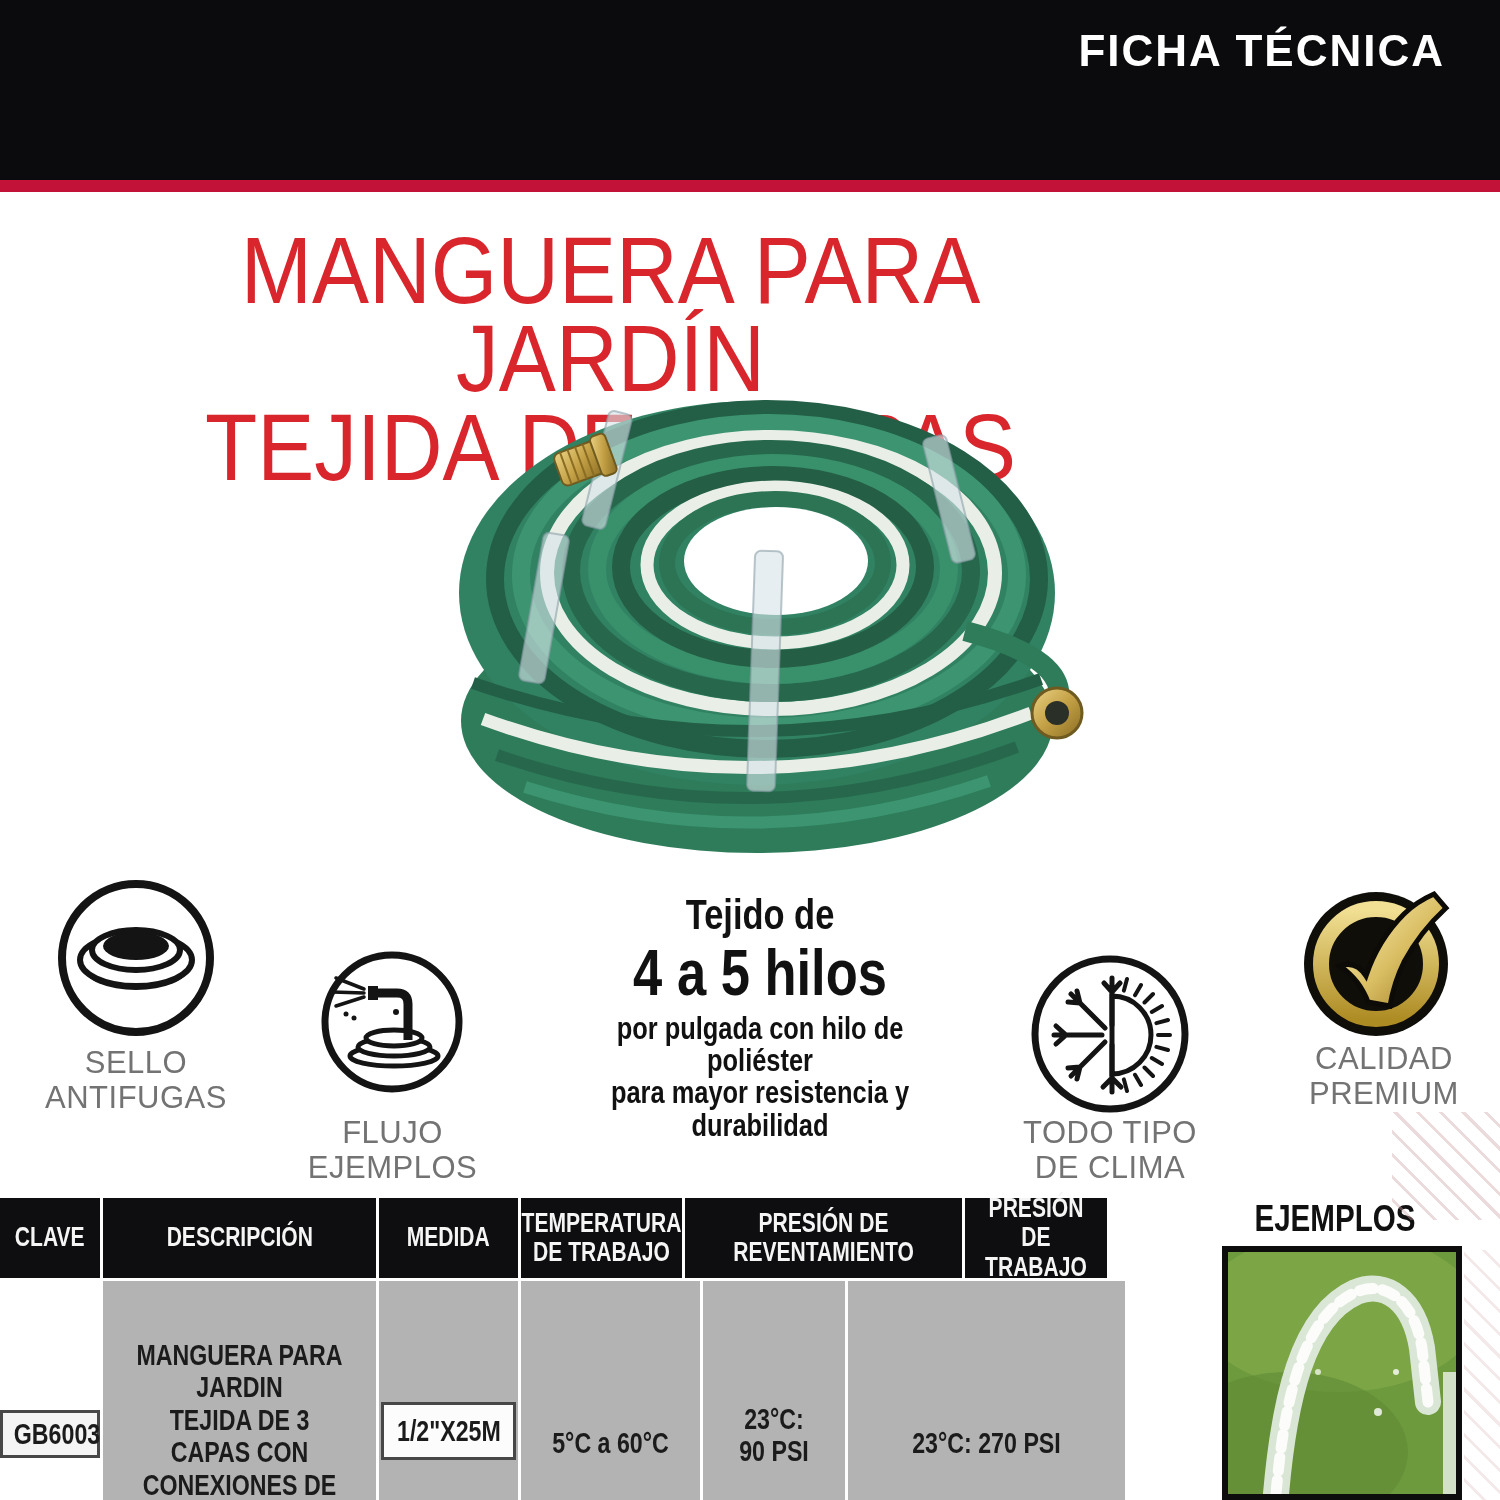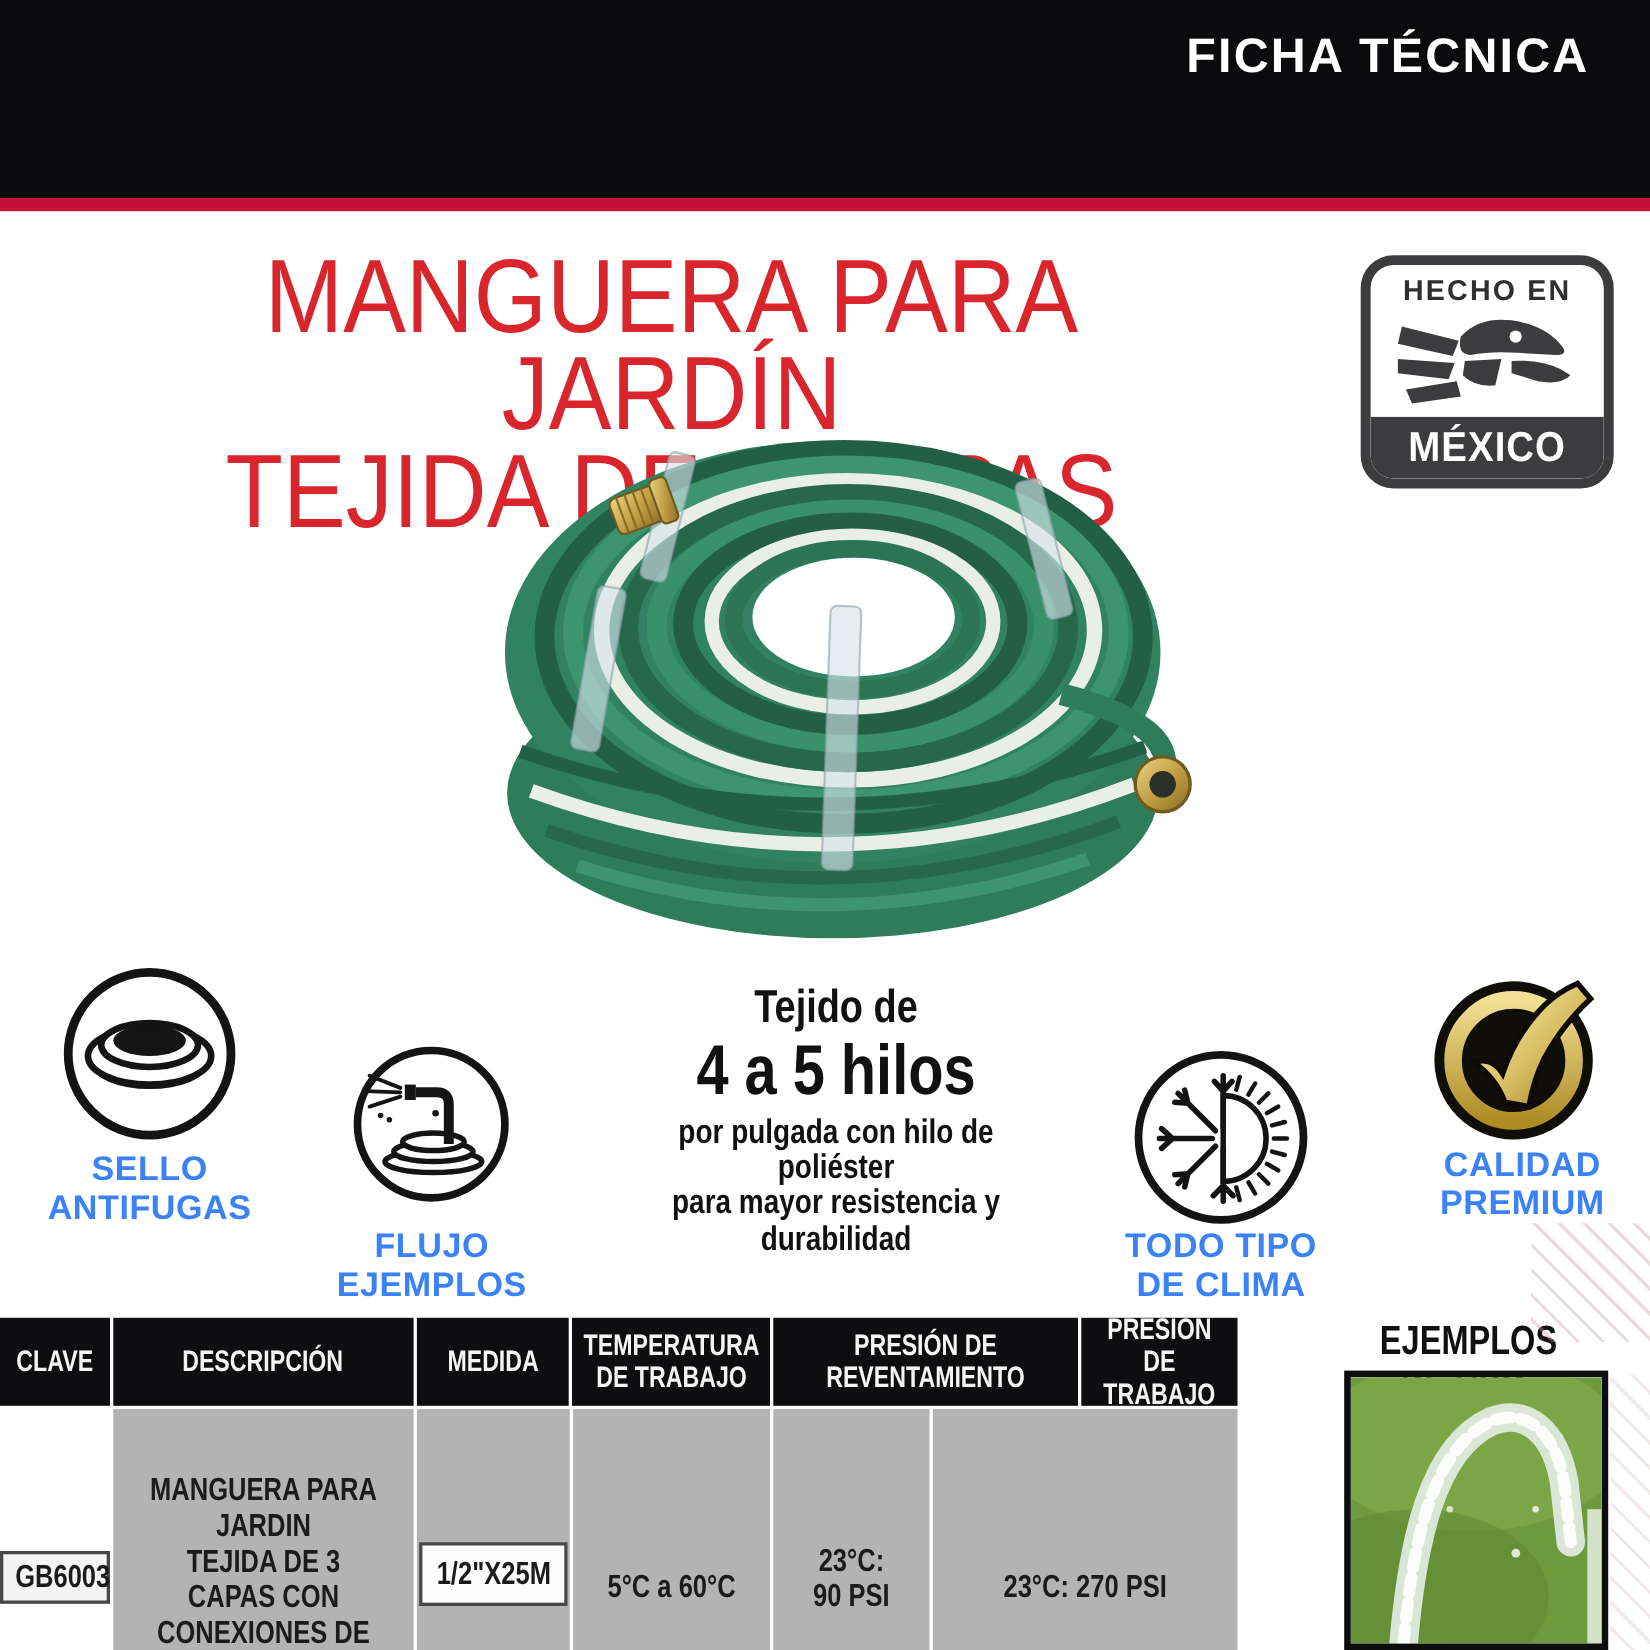--- a/index.html
+++ b/index.html
@@ -22,21 +22,21 @@
         border:9px solid #3c3c3e;border-radius:30px;box-sizing:border-box;overflow:hidden;}
   .mx-top{margin-top:8px;text-align:center;font-weight:800;font-size:26px;letter-spacing:2px;color:#2f2f31;}
   .mx-eagle{display:block;margin:2px auto 0 auto;}
   .mx-band{position:absolute;left:0;bottom:0;width:100%;height:56px;background:#3c3c3e;
         display:flex;align-items:center;justify-content:center;}
   .mx-band span{color:#fff;font-weight:800;font-size:38px;letter-spacing:1px;transform:scaleX(.92);}
   .sx80{display:block;transform:scaleX(.8);transform-origin:50% 50%;}
   .sx82{display:block;transform:scaleX(.82);transform-origin:50% 50%;}
 
   
-  .feat-label{position:absolute;text-align:center;font-weight:700;color:#3b82f6;
+  .feat-label{position:absolute;text-align:center;font-weight:400;color:#737373;
         font-size:31px;line-height:1.12;letter-spacing:.5px;}
   .weave{position:absolute;left:520px;top:862px;width:480px;text-align:center;color:#111;}
   .weave .l1{font-weight:800;font-size:42px;margin-top:29px;}
   .weave .l2{font-weight:800;font-size:64px;line-height:1.0;margin-top:2px;}
   .weave .l3{font-weight:700;font-size:31px;line-height:1.04;margin-top:8px;}
   .weave .l4{font-weight:700;font-size:31px;line-height:1.04;}
 
   
   .spec-table{position:absolute;left:0;top:1198px;width:1125px;}
   .tr{display:flex;gap:3px;}
@@ -70,37 +70,20 @@
 
   <div class="top-banner"></div>
   <div class="red-stripe"></div>
   <div class="ficha-title">FICHA TÉCNICA</div>
 
   <div class="main-title">
     <div>MANGUERA PARA JARDÍN</div>
     <div>TEJIDA DE 3 CAPAS</div>
   </div>
 
-  <div class="mx-badge">
-    <div class="mx-top">HECHO EN</div>
-    <svg class="mx-eagle" width="176" height="96" viewBox="0 0 176 104">
-      <g fill="#3c3c3e">
-        <path d="M4,16 L60,30 54,45 0,33 Z"></path>
-        <path d="M0,48 L56,52 50,68 0,62 Z"></path>
-        <path d="M8,78 L58,70 62,85 14,92 Z"></path>
-        <path d="M62,26 Q80,6 112,10 Q146,15 162,36 Q168,44 156,44 L118,42 Q92,40 72,44 Q58,44 62,26 Z"></path>
-        <path d="M112,50 Q140,48 160,58 L170,64 Q160,74 138,70 L112,62 Z"></path>
-        <path d="M66,50 L102,48 96,74 Q76,76 64,64 Z"></path>
-      </g>
-      <circle cx="116" cy="26" r="6" fill="#ffffff"></circle>
-    </svg>
-    <div class="mx-band">
-      <span>MÉXICO</span>
-    </div>
-  </div>
 
   <svg style="position:absolute;left:445px;top:383px;" width="640" height="478" viewBox="0 0 640 478">
     <defs>
       <linearGradient id="brass" x1="0" y1="0" x2="1" y2="1">
         <stop offset="0" stop-color="#ecd486"></stop>
           <stop offset=".5" stop-color="#c3a045"></stop>
           <stop offset="1" stop-color="#8a6d23"></stop>
       </linearGradient>
     </defs>
 
@@ -230,21 +213,21 @@
     <div class="tr">
       <div class="th" style="width:100px">
           <span class="thx">CLAVE</span>
         </div>
       <div class="th" style="width:273px">
           <span class="thx">DESCRIPCIÓN</span>
         </div>
       <div class="th" style="width:139px">
           <span class="thx">MEDIDA</span>
         </div>
-      <div class="th" style="width:180px">
+      <div class="th" style="width:161px">
           <span class="thx">TEMPERATURA
 DE TRABAJO</span>
         </div>
       <div class="th" style="width:277px">
           <span class="thx">PRESIÓN DE REVENTAMIENTO</span>
         </div>
       <div class="th" style="width:142px">
           <span class="thx">PRESIÓN DE
 TRABAJO</span>
         </div>

